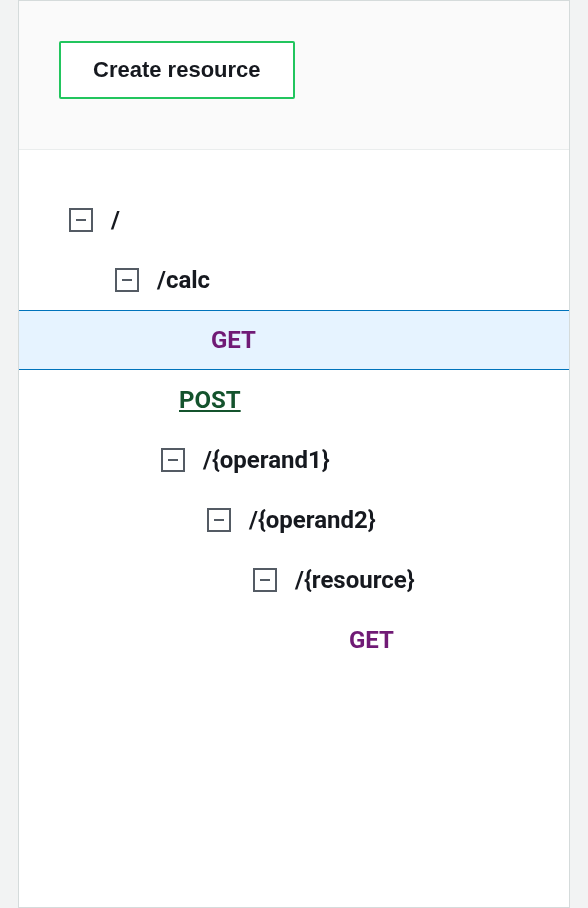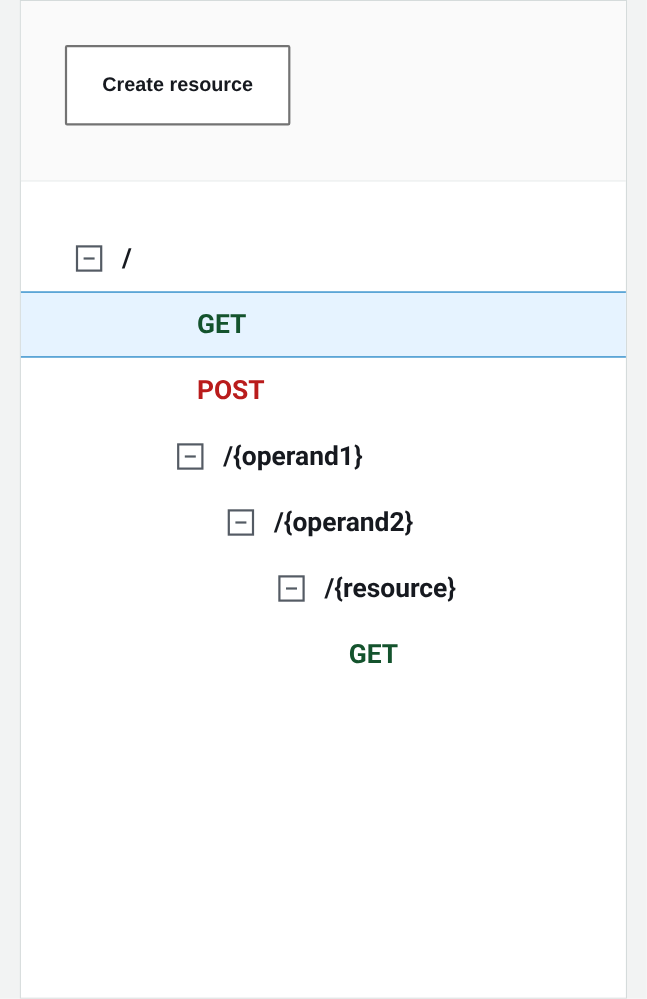--- a/index.html
+++ b/index.html
@@ -18,26 +18,26 @@
       bottom: 0;
       background: #fff;
       border: 1px solid #d5dbdb;
     }
     .toolbar {
       background: #fafafa;
       border-bottom: 1px solid #eaeded;
       padding: 40px 40px 50px 40px;
     }
     .create-btn {
-      border: 2px solid #737373;
+      border: 2px solid #22c55e;
       background: #fff;
       color: #16191f;
       font-weight: 700;
-      font-size: 18px;
-      padding: 24px 32px;
+      font-size: 22px;
+      padding: 14px 32px;
       border-radius: 2px;
       cursor: pointer;
     }
     .tree {
       padding: 40px 0 0 0;
     }
     .row {
       display: flex;
       align-items: center;
       height: 60px;
@@ -65,42 +65,47 @@
     .toggle::before {
       content: '';
       width: 10px;
       height: 2px;
       background: #545b64;
     }
     .spacer {
       display: inline-block;
       flex-shrink: 0;
     }
-    .method-get { color: #14532d; }
-    .method-post { color: #b91c1c; }
+    .method-get { color: #701a75; margin-left: 32px; }
+    .method-post { color: #14532d; text-decoration: underline; }
     .indent-0 { }
     .indent-1 .spacer { width: 46px; }
     .indent-2 .spacer { width: 92px; }
     .indent-3 .spacer { width: 138px; }
     .indent-4 .spacer { width: 184px; }
     .indent-5 .spacer { width: 230px; }
     .label { white-space: nowrap; }
   </style>
 </head>
 <body>
 
 <div class="panel">
   <div class="toolbar">
     <button class="create-btn">Create resource</button>
   </div>
   <div class="tree" id="tree">
       <div class="row indent-0">
         <span class="spacer"></span>
         <span class="toggle"></span>
         <span class="label">/</span>
+      </div>
+      <div class="row indent-1">
+        <span class="spacer"></span>
+        <span class="toggle"></span>
+        <span class="label">/calc</span>
       </div>
       <div class="row indent-2 selected">
         <span class="spacer"></span>
         <span style="display: inline-block; width: 18px;"></span>
         <span class="label method-get">GET</span>
       </div>
       <div class="row indent-2">
         <span class="spacer"></span>
         <span style="display: inline-block; width: 18px;"></span>
         <span class="label method-post">POST</span>

